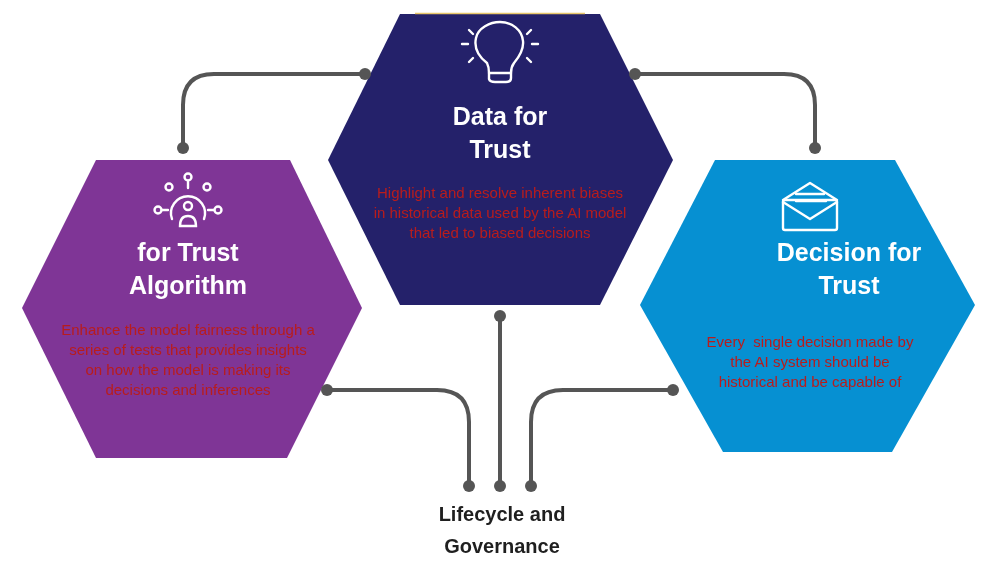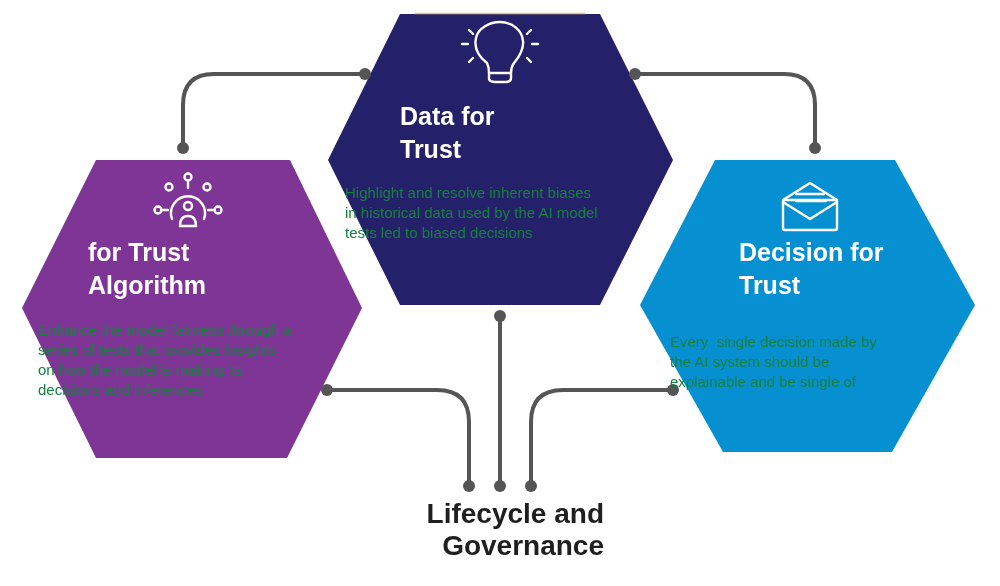--- a/index.html
+++ b/index.html
@@ -1,23 +1,23 @@
 <!DOCTYPE html>
 <html><head>
 <meta charset="utf-8">
 <style>
   html, body { margin: 0; padding: 0; background: #ffffff; }
   body { width: 1000px; height: 586px; position: relative; overflow: hidden;
          font-family: "Liberation Sans", sans-serif; }
   #diagram { position: absolute; left: 0; top: 0; width: 1000px; height: 586px; }
-  .hex-text { position: absolute; color: #ffffff; }
+  .hex-text { position: absolute; color: #ffffff; text-align: center; }
   .hex-title { font-weight: bold; font-size: 25px; line-height: 33px; }
-  .hex-body { font-size: 15px; line-height: 20px; color: #15803d; }
+  .hex-body { font-size: 15px; line-height: 20px; color: #b91c1c; }
   .bottom-label { position: absolute; left: 400px; top: 498px; width: 204px;
-                  text-align: right; font-weight: bold; font-size: 28px; line-height: 32px; color: #1f1f1f; }
+                  text-align: center; font-weight: bold; font-size: 20px; line-height: 32px; color: #1f1f1f; }
 </style>
 </head>
 <body>
 
 <svg id="diagram" viewBox="0 0 1000 586" xmlns="http://www.w3.org/2000/svg">
 
   <g fill="none" stroke-width="4" stroke-linecap="round">
     <path class="conn" d="M365 74 H214 Q183 74 183 105 V148" stroke="#555555"></path>
     <path class="conn" d="M635 74 H784 Q815 74 815 105 V148" stroke="#555555"></path>
     <path class="conn" d="M327 390 H437 Q469 390 469 422 V486" stroke="#555555"></path>
@@ -77,40 +77,40 @@
   </g>
 </svg>
 
 <div class="hex-text" style="left:400px; top:100px; width:200px;">
   <div class="hex-title">Data for</div>
   <div class="hex-title">Trust</div>
 </div>
 <div class="hex-text" style="left:345px; top:183px; width:310px;">
   <div class="hex-body">Highlight and resolve inherent biases</div>
   <div class="hex-body">in historical data used by the AI model</div>
-  <div class="hex-body">tests led to biased decisions</div>
+  <div class="hex-body">that led to biased decisions</div>
 </div>
 
 <div class="hex-text" style="left:88px; top:236px; width:200px;">
   <div class="hex-title">for Trust</div>
   <div class="hex-title">Algorithm</div>
 </div>
 <div class="hex-text" style="left:38px; top:320px; width:300px;">
   <div class="hex-body">Enhance the model fairness through a</div>
   <div class="hex-body">series of tests that provides insights</div>
   <div class="hex-body">on how the model is making its</div>
   <div class="hex-body">decisions and inferences</div>
 </div>
 
 <div class="hex-text" style="left:739px; top:236px; width:220px;">
   <div class="hex-title">Decision for</div>
   <div class="hex-title">Trust</div>
 </div>
 <div class="hex-text" style="left:670px; top:332px; width:280px;">
   <div class="hex-body" style="white-space:pre;">Every  single decision made by</div>
   <div class="hex-body">the AI system should be</div>
-  <div class="hex-body">explainable and be single of</div>
+  <div class="hex-body">historical and be capable of</div>
 </div>
 
 <div class="bottom-label" style="color: rgb(31, 31, 31);">
   <div>Lifecycle and</div>
   <div>Governance</div>
 </div>
 
 </body></html>

